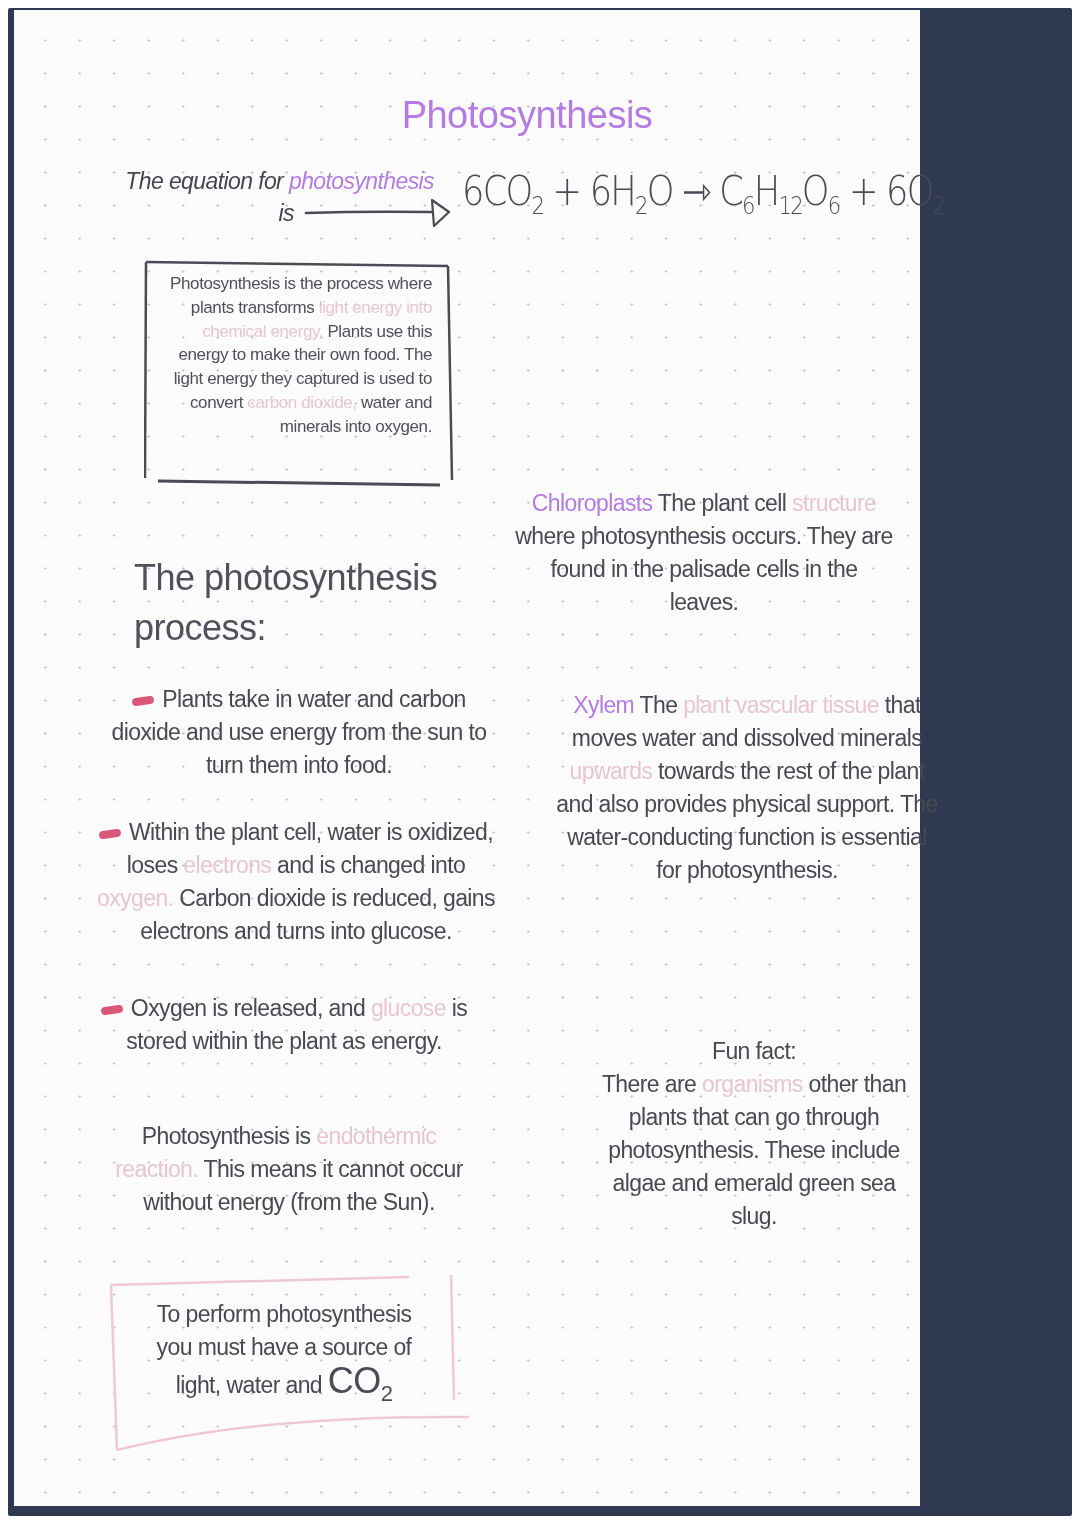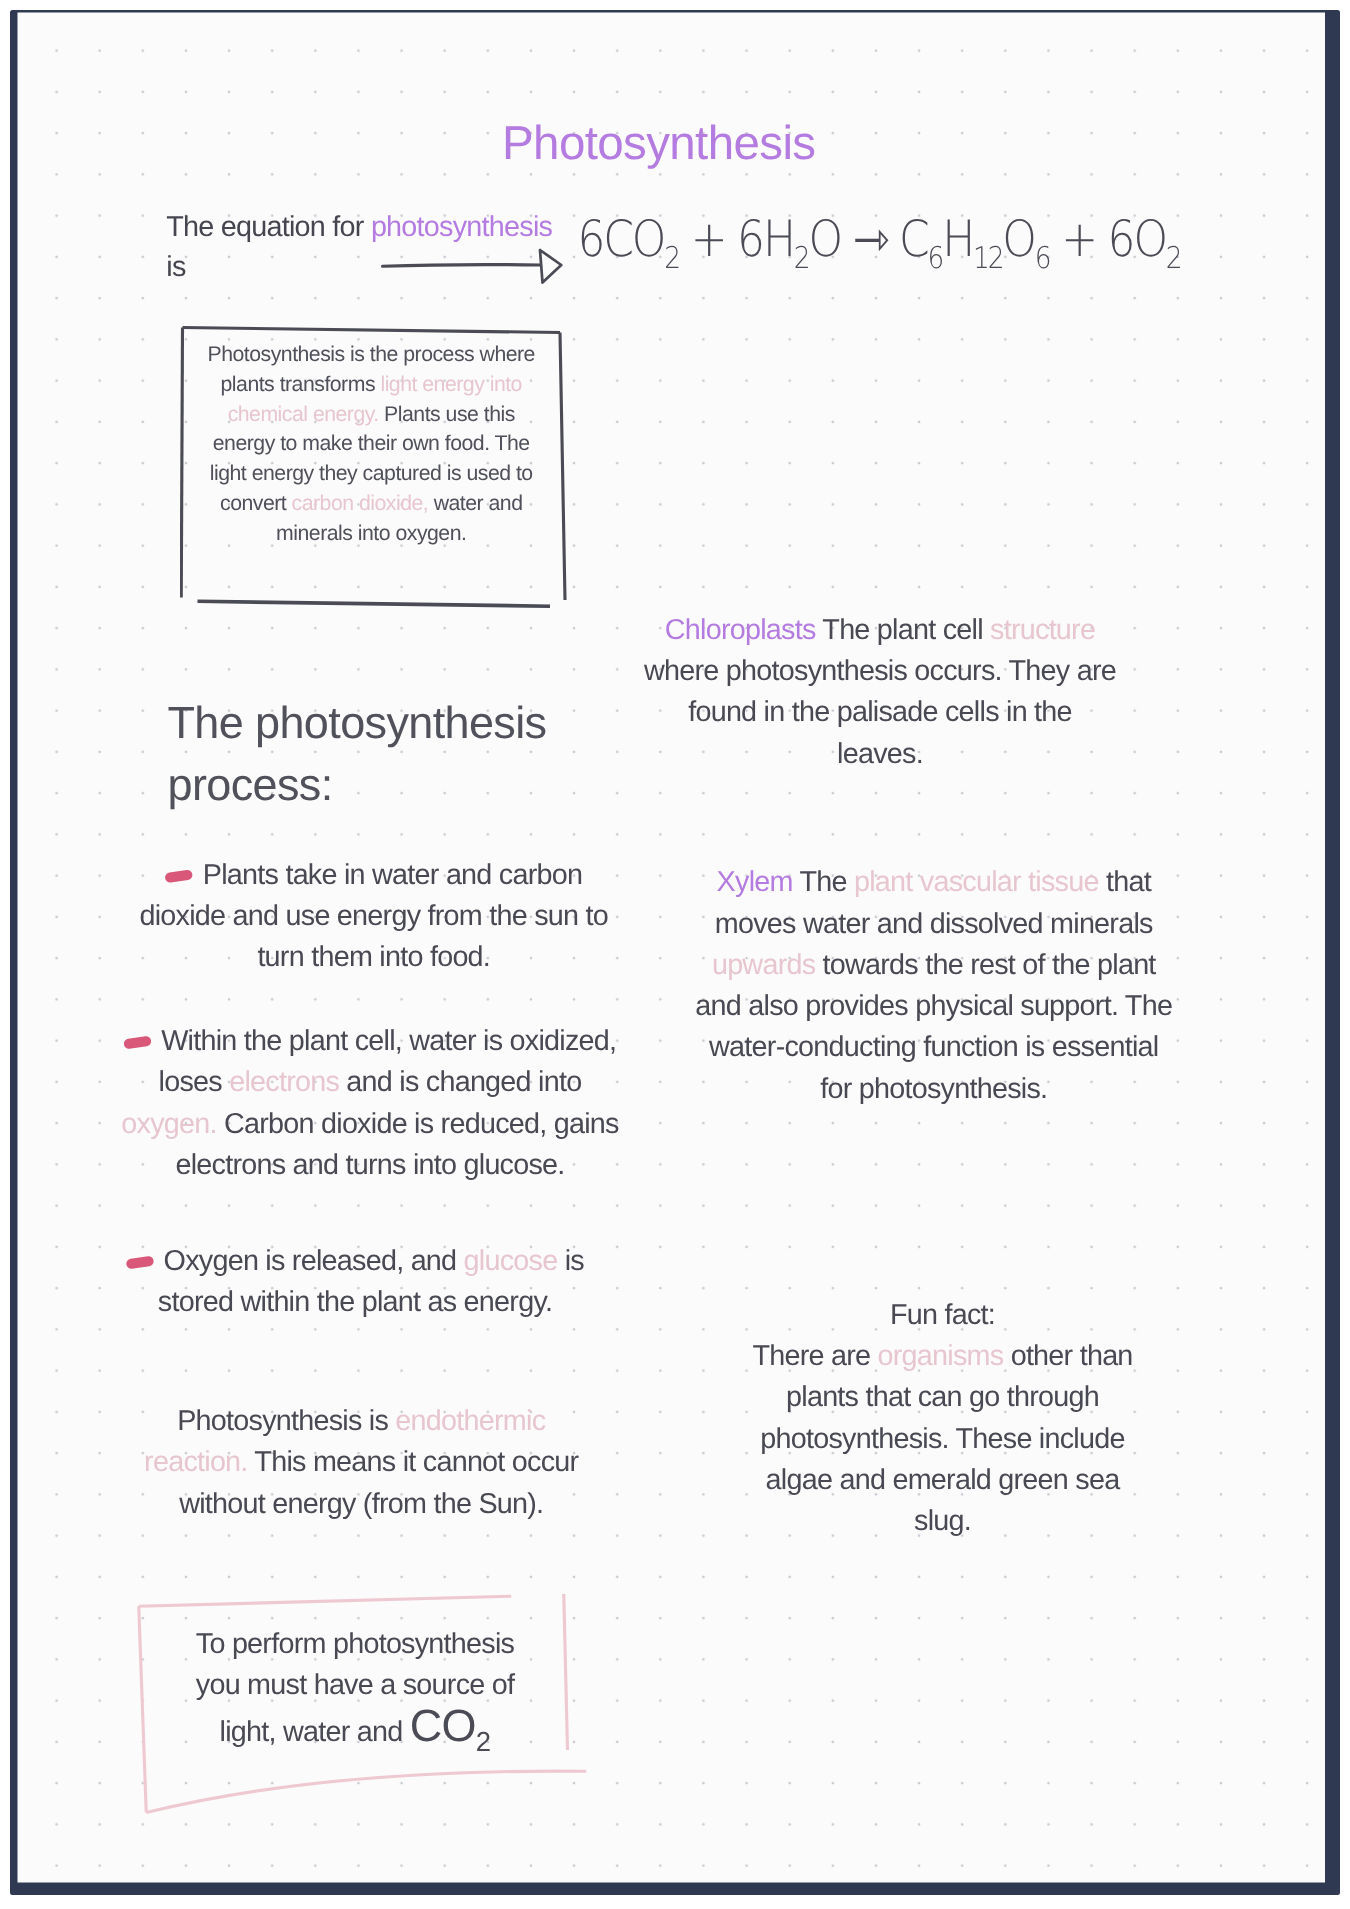--- a/index.html
+++ b/index.html
@@ -5,37 +5,37 @@
   html, body { margin: 0; padding: 0; }
   body {
     width: 1080px; height: 1527px; background: #ffffff; position: relative; overflow: hidden;
     font-family: "Liberation Sans", "DejaVu Sans", sans-serif; color: #45464f;
   }
   .frame {
     position: absolute; left: 8px; top: 8px; width: 1064px; height: 1508px;
     background: #2f3a52; border-radius: 2px;
   }
   .page {
-    position: absolute; left: 14px; top: 10px; width: 1046px; height: 1496px;
+    position: absolute; left: 14px; top: 10px; width: 906px; height: 1496px;
     background-color: #fbfbfb;
     background-image: radial-gradient(circle, #c9cad0 1px, transparent 1.3px);
     background-size: 34.5px 33px;
     background-position: 14px 14px;
   }
   .abs { position: absolute; }
   .purple { color: #b47be0; }
   .pink { color: #e7c6cf; }
   .title { left: 0; width: 1026px; top: 84px; font-size: 38px; color: #b47be0; text-align: center; letter-spacing: -0.5px; }
-  .eq-text { left: 119px; top: 155px; width: 330px; font-size: 23px; line-height: 32px; letter-spacing: -0.6px;}
+  .eq-text { left: 90px; top: 155px; width: 330px; font-size: 23px; line-height: 32px; text-align: right; letter-spacing: -0.6px; font-style: italic;}
   .eq-text .is-line { display: block; padding-right: 140px; }
   .equation { left: 448px; top: 158px; font-size: 40px; color: #4a4b55; font-family: "DejaVu Sans", sans-serif; font-weight: 200; letter-spacing: -2px; transform: scaleX(0.88); transform-origin: left center; white-space: nowrap; }
   .equation sub { font-size: 24px; }
   .arrow-svg { left: 290px; top: 188px; }
   .box1 { left: 130px; top: 248px; width: 310px; height: 234px; }
-  .box1-text { left: 148px; top: 262px; width: 270px; font-size: 17px; line-height: 23.8px; text-align: center; letter-spacing: -0.4px; color: #4f5059; }
+  .box1-text { left: 148px; top: 262px; width: 270px; font-size: 17px; line-height: 23.8px; text-align: right; letter-spacing: -0.4px; color: #4f5059; }
   .heading2 { left: 120px; top: 543px; width: 330px; font-size: 36px; line-height: 50px; text-align: left; color: #50515a; letter-spacing: -0.5px; }
   .para { font-size: 23px; line-height: 33px; text-align: center; letter-spacing: -0.6px; color: #484952; }
   .bullet { display: inline-block; width: 22px; height: 8px; background: #d9587a; border-radius: 5px; margin-right: 8px; vertical-align: middle; transform: rotate(-8deg); }
   .box2 { left: 95px; top: 1265px; width: 370px; height: 185px; }
 </style>
 </head>
 <body>
 
 <div class="frame"></div>
 <div class="page">

